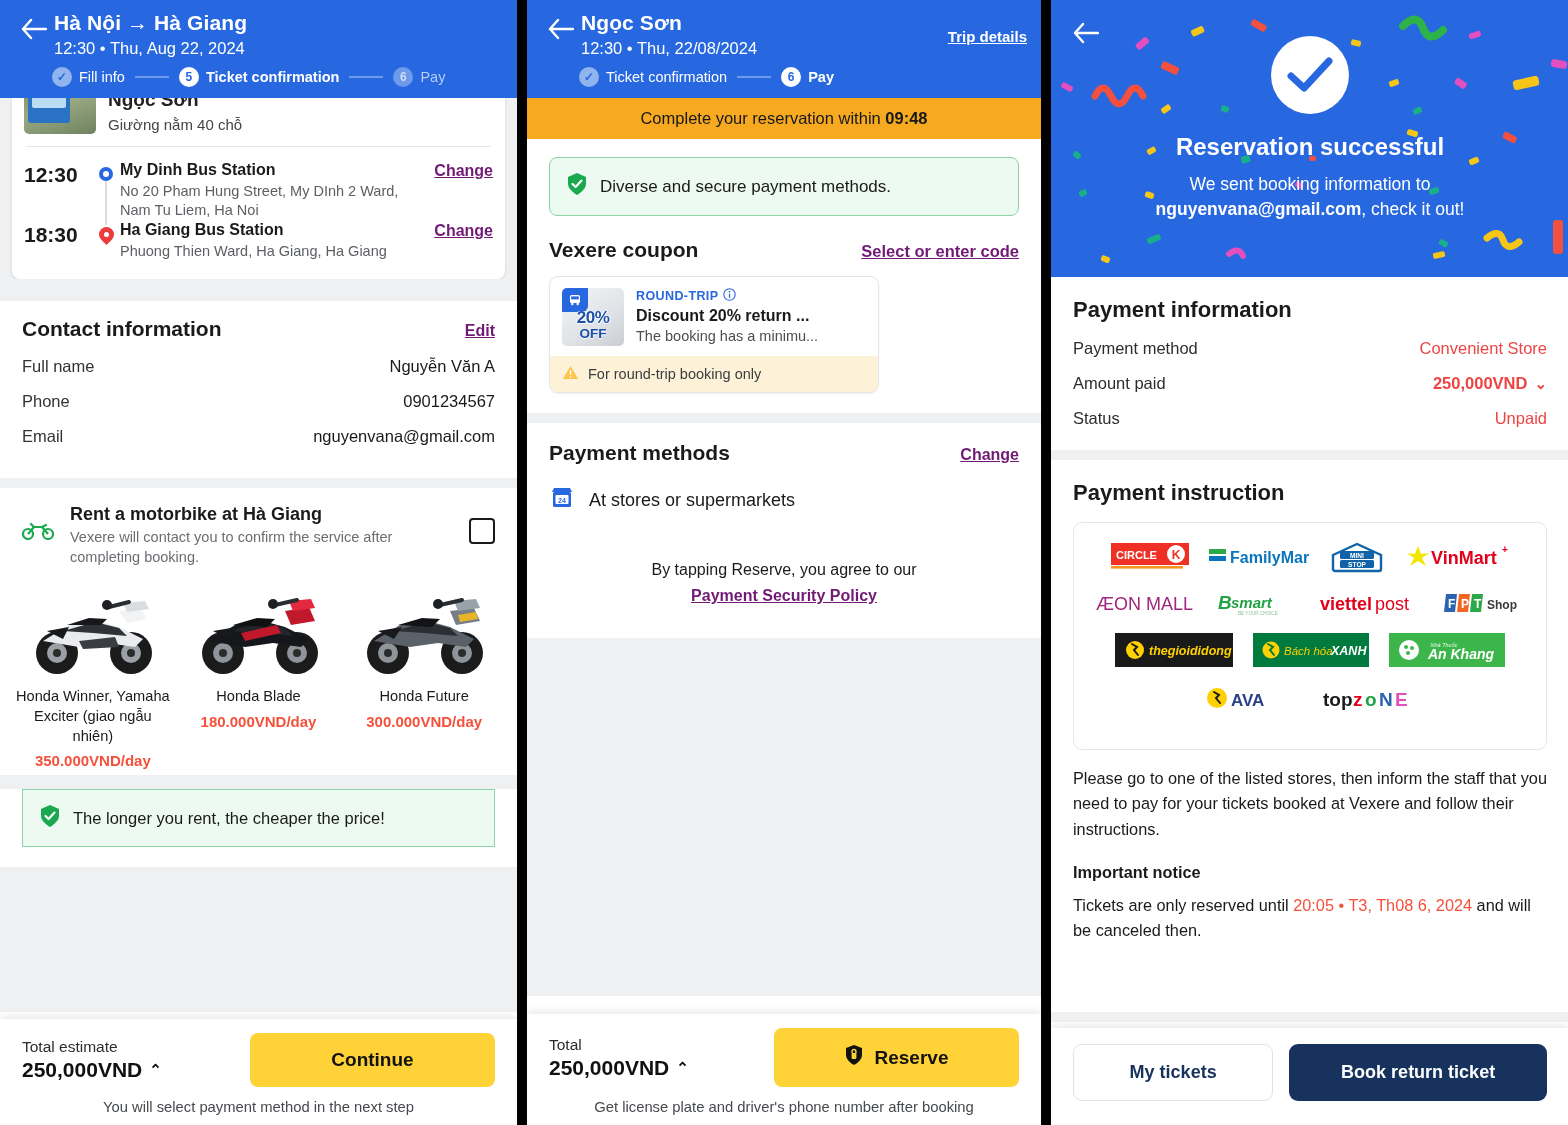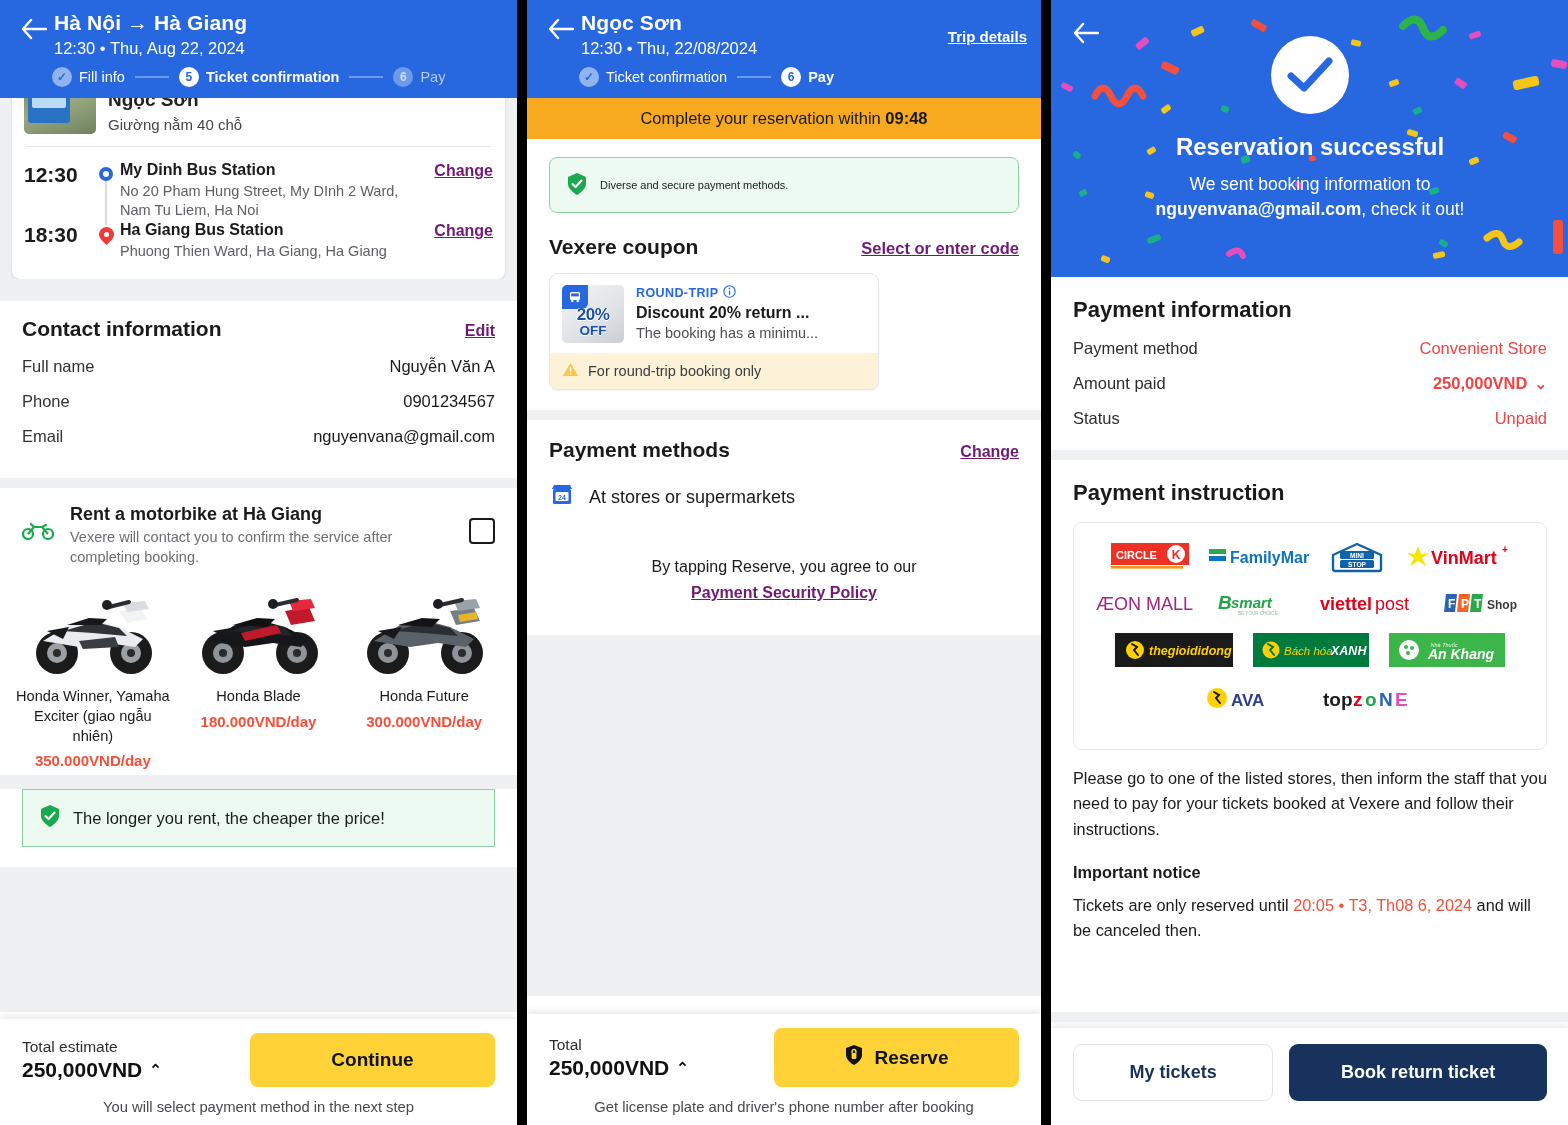--- a/index.html
+++ b/index.html
@@ -127,21 +127,21 @@
   .btn-yellow { background: #ffd338; color: #121212; padding: 16px 0; width: 245px; }
   .foot-note { text-align: center; font-size: 14.8px; color: #46494d; margin-top: 12px; }
 
   
   .timer { background: #f7a920; text-align: center; font-size: 16.5px; color: #17181a; padding: 11px 0; }
   .timer b { font-weight: bold; }
   .body2 { background: #fff; height: calc(1125px - 103px - 45px - 120px); overflow: hidden; }
   .alert-ok {
     margin: 18px 22px 0 22px; border: 1px solid #8ed3a6; background: #edfaf1;
     border-radius: 8px; padding: 14px 16px; display: flex; align-items: center; gap: 12px;
-    font-size: 11px; color: #1a1a1a;
+    font-size: 17px; color: #1a1a1a;
   }
   .coupon-head { display: flex; justify-content: space-between; align-items: baseline; padding: 22px 22px 0 22px; }
   .coupon-card {
     margin: 14px 22px 0 22px; width: 330px; border: 1px solid #e3e5e8; border-radius: 9px;
     overflow: hidden; background: #fff; box-shadow: 0 1px 2px rgba(0,0,0,.06); cursor: pointer;
   }
   .coupon-main { display: flex; gap: 12px; padding: 11px 12px 10px 12px; }
   .coupon-img { width: 62px; height: 58px; flex: 0 0 62px; border-radius: 5px; position: relative;
                 background: linear-gradient(145deg,#f4f5f7 0%,#dfe2e6 60%,#c9ced4 100%); overflow: hidden; }
   .coupon-img .bustag { position: absolute; left: 0; top: 0; width: 26px; height: 24px;

